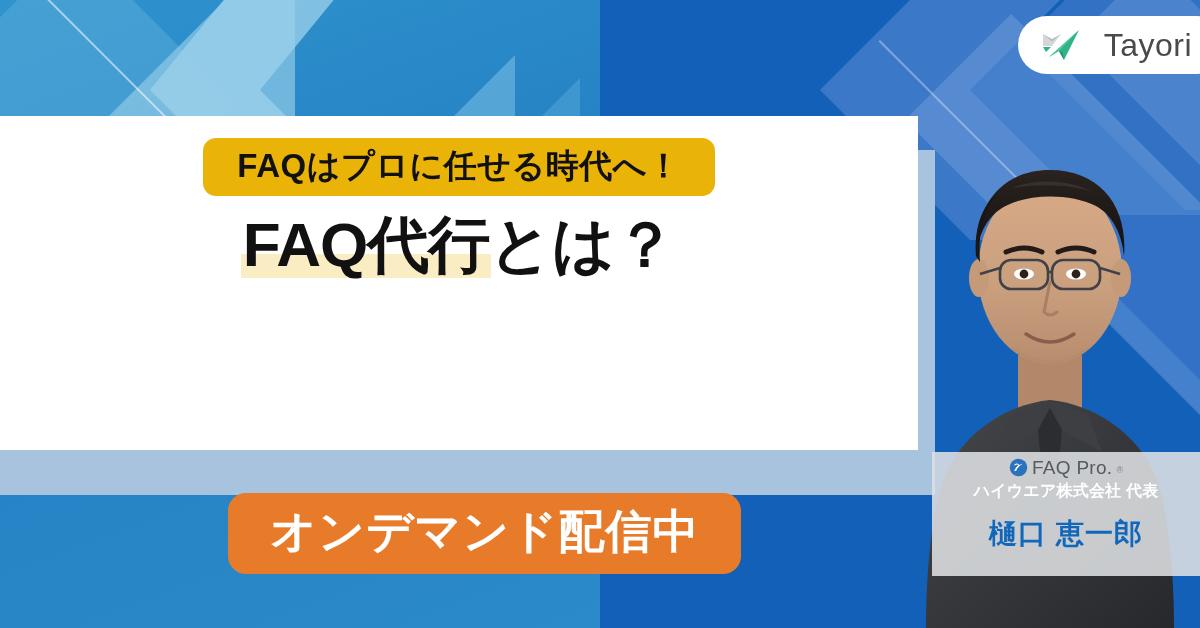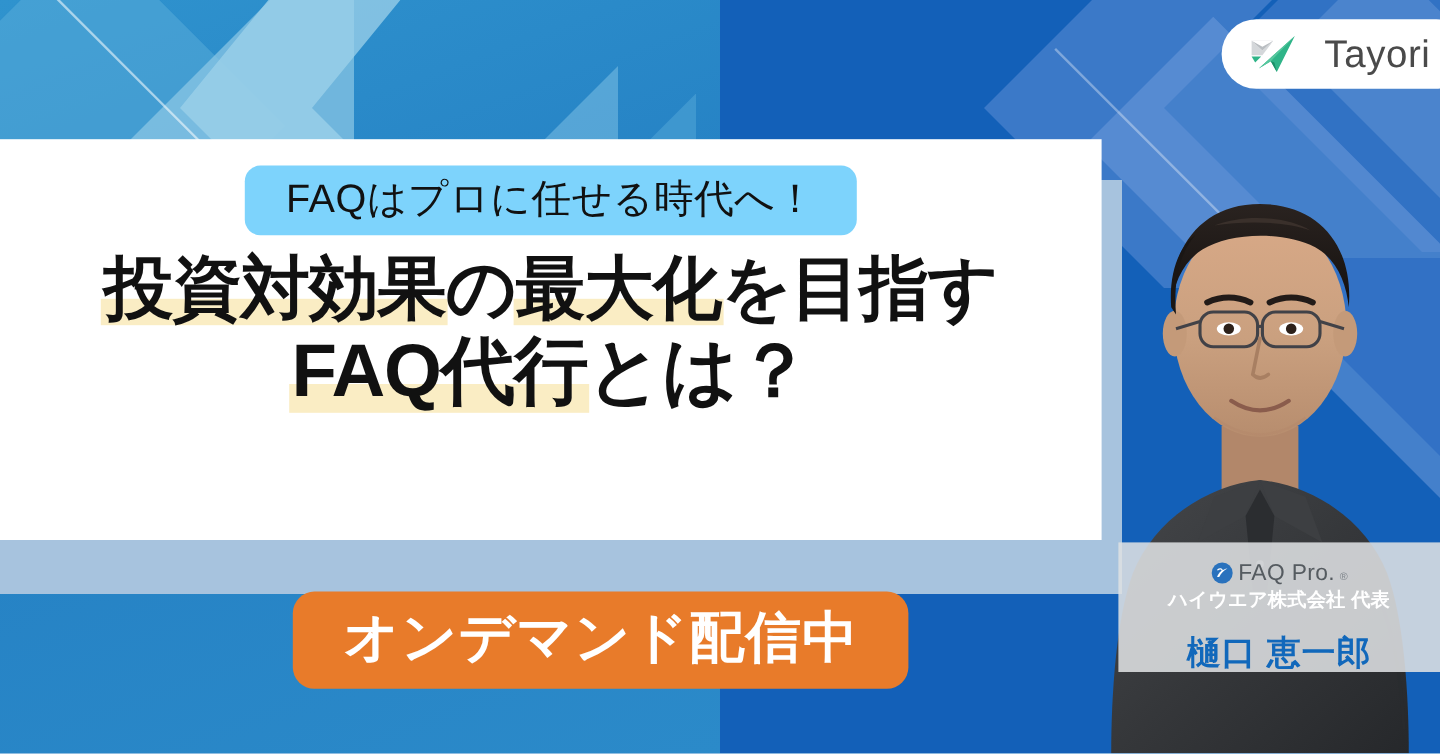--- a/index.html
+++ b/index.html
@@ -110,26 +110,26 @@
 
   .card-inner {
     position:absolute; left:20px; top:0; right:0; bottom:0;
     display:flex; flex-direction:column; align-items:center;
     padding-top:22px;
   }
 
   
   .badge {
     display:inline-block;
-    background:#7dd3fc;
+    background:#eab308;
     color:#111111;
     border-radius:13px;
     padding:9px 34px 11px;
     font-size:33px;
-    font-weight:400;
+    font-weight:700;
     letter-spacing:.5px;
     line-height:1.15;
     white-space:nowrap;
   }
 
   
   .headline {
     margin-top:12px;
     text-align:center;
     color:#111111;
@@ -145,21 +145,21 @@
   .hl::after {
     content:""; position:absolute;
     left:-2px; right:-2px; bottom:2px; height:34%;
     background:#faedc4; z-index:-1;
   }
   .headline span { position:relative; z-index:1; }
   .hl { z-index:0; }
 
   
   .cta {
-    position:absolute; left:244px; top:493px;
+    position:absolute; left:228px; top:493px;
     background:#e87b2a;
     color:#ffffff;
     border-radius:18px;
     padding:13px 42px 17px;
     font-size:46px;
     font-weight:700;
     letter-spacing:1px;
     line-height:1.1;
     white-space:nowrap;
     cursor:pointer;
@@ -185,24 +185,24 @@
   
   .portrait {
     position:absolute; left:900px; top:0; width:300px; height:628px;
     overflow:hidden;
   }
   .person { position:absolute; left:0; top:0; width:300px; height:628px; }
 
   
   .nameplate {
     position:absolute; left:932px; top:452px;
-    width:268px; height:108px;
+    width:268px; height:124px;
     background:rgba(222,224,226,.88);
     display:flex; flex-direction:column; align-items:center;
-    padding-top:16px;
+    padding-top:6px;
   }
   .np-logo { display:flex; align-items:center; gap:4px; }
   .np-logo-mark { width:19px; height:19px; flex:none; }
   .np-logo-text {
     font-size:19px; color:#555b60; font-weight:500; letter-spacing:.3px;
     line-height:1;
   }
   .np-logo-reg { font-size:9px; color:#7d848a; line-height:1; align-self:flex-end;
     padding-bottom:2px; }
   .np-company {
@@ -307,23 +307,20 @@
     </svg>
   </div>
 
   <div class="card-shadow"></div>
   <div class="card">
     <div class="card-inner">
 
       <div class="badge">FAQはプロに任せる時代へ！</div>
 
       <div class="headline">
-        <div class="hl-line hl-line-1">
-          <span class="hl">投資対効果</span><span>の</span><span class="hl">最大化</span><span>を目指す</span>
-        </div>
         <div class="hl-line hl-line-2">
           <span class="hl">FAQ代行</span><span>とは？</span>
         </div>
       </div>
 
     </div>
   </div>
 
   <div class="cta">オンデマンド配信中</div>
 

